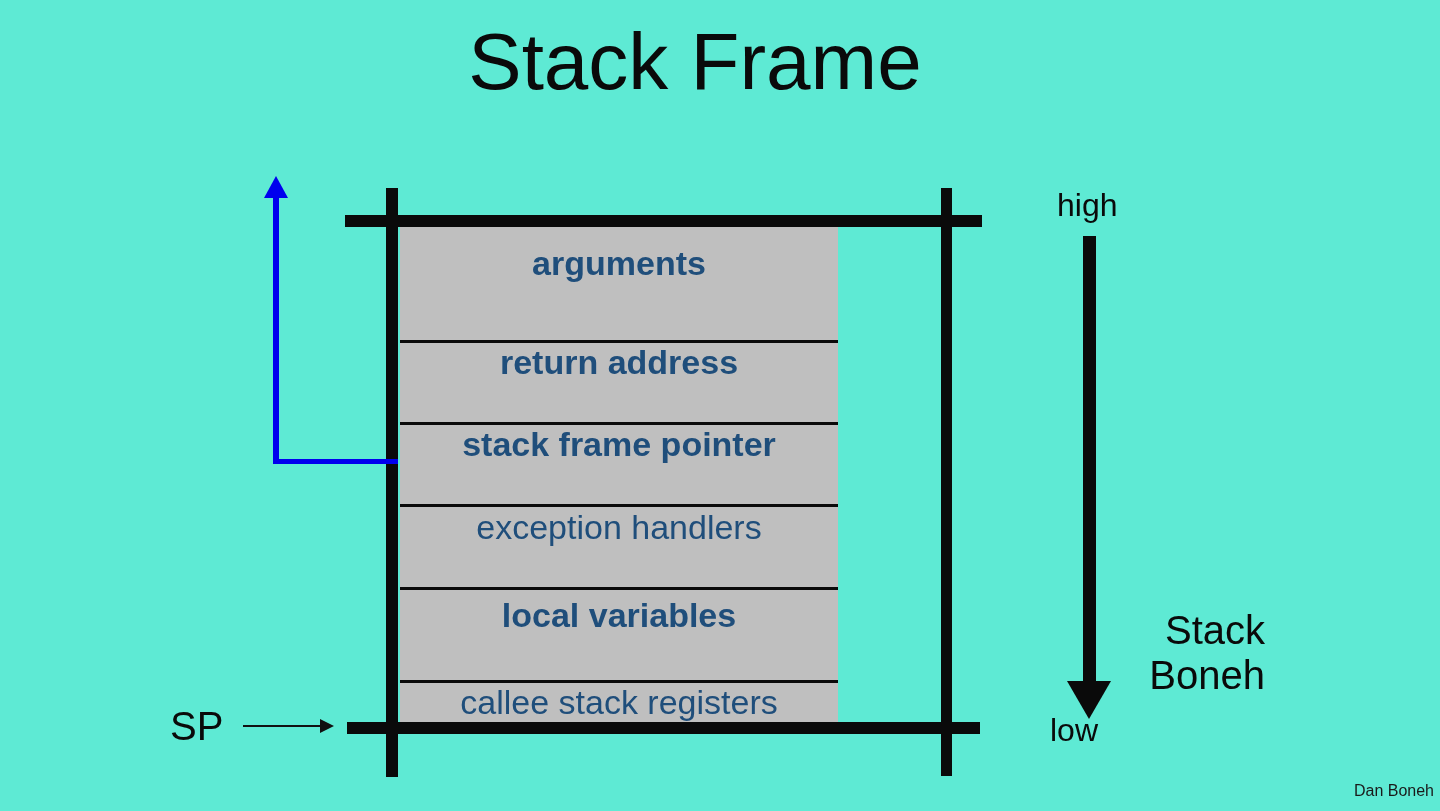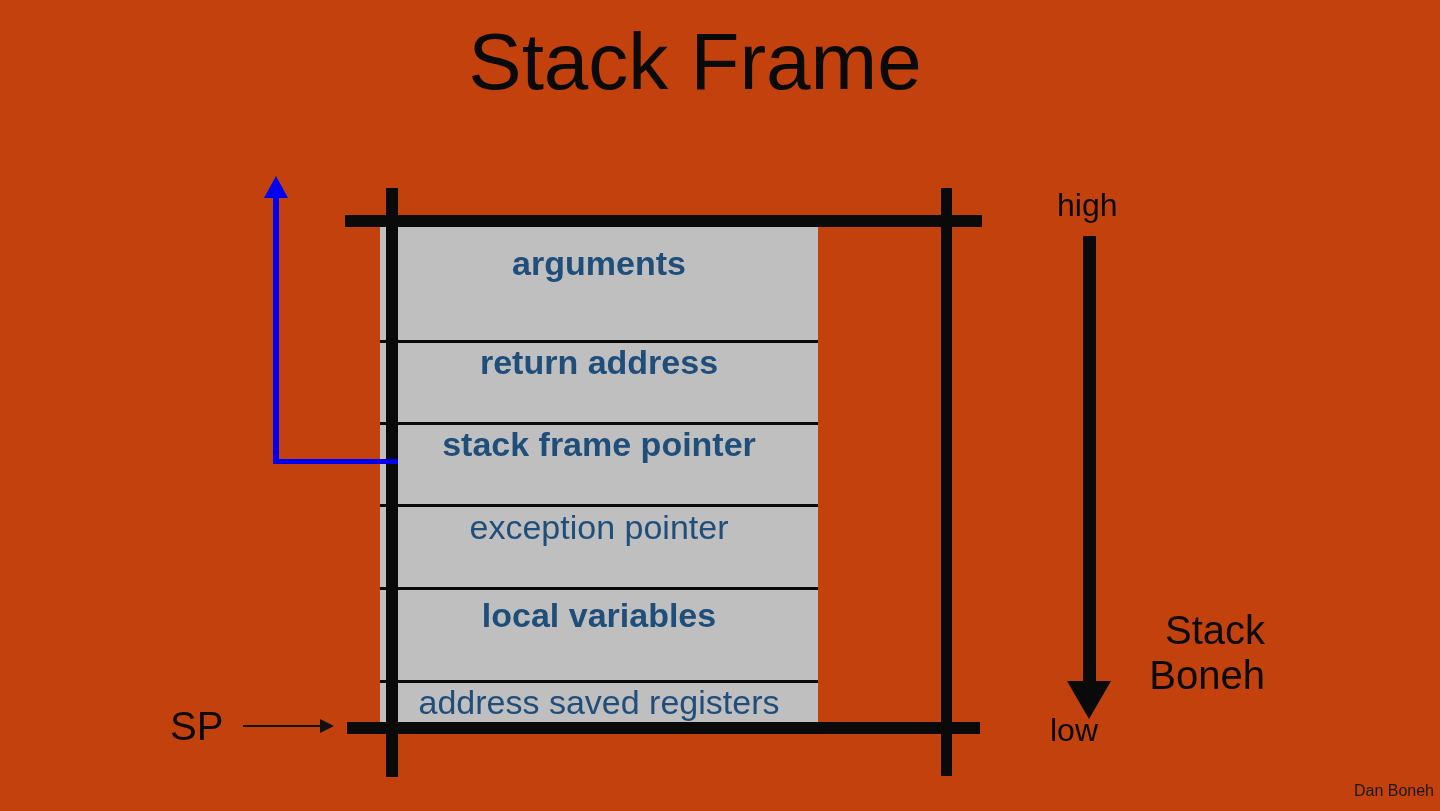--- a/index.html
+++ b/index.html
@@ -5,41 +5,41 @@
   html, body {
     margin: 0;
     padding: 0;
     background: #ffffff;
     font-family: "Liberation Sans", sans-serif;
   }
   .slide {
     position: relative;
     width: 1440px;
     height: 811px;
-    background: #c2410c;
+    background: #5eead4;
     overflow: hidden;
   }
 
   
   .title {
     position: absolute;
     left: 395px;
     top: 16px;
     width: 600px;
     text-align: center;
     font-size: 80px;
     line-height: 1.15;
     color: #0a0a0a;
     white-space: nowrap;
   }
 
   
   .stackbox {
     position: absolute;
-    left: 380px;
+    left: 400px;
     top: 227px;
     width: 438px;
     height: 495px;
     background: #bfbfbf;
     display: flex;
     flex-direction: column;
   }
   .row {
     box-sizing: border-box;
     display: flex;
@@ -138,23 +138,23 @@
 <body>
 
 <div class="slide">
 
   <div class="title">Stack Frame</div>
 
   <div class="stackbox">
     <div class="row r0 bold">arguments</div>
     <div class="row r1 bold">return address</div>
     <div class="row r2 bold">stack frame pointer</div>
-    <div class="row r3">exception pointer</div>
+    <div class="row r3">exception handlers</div>
     <div class="row r4 bold">local variables</div>
-    <div class="row r5">address saved registers</div>
+    <div class="row r5">callee stack registers</div>
   </div>
 
   <div class="bar vbar-left"></div>
   <div class="bar vbar-right"></div>
   <div class="bar hbar-top"></div>
   <div class="bar hbar-bottom"></div>
 
   <div class="fp-arrow-hstem"></div>
   <div class="fp-arrow-vstem"></div>
   <div class="fp-arrow-head"></div>

